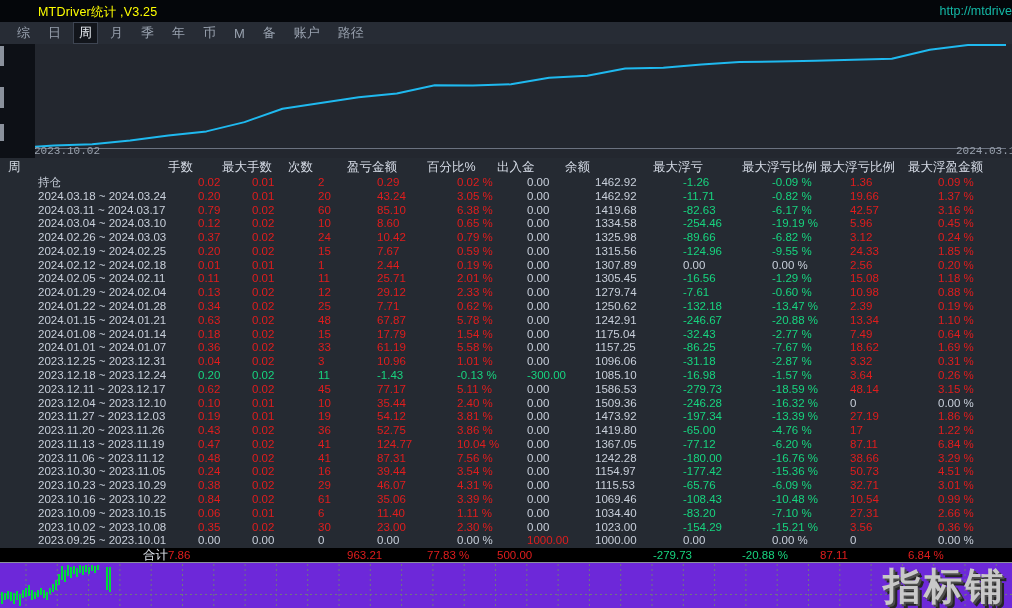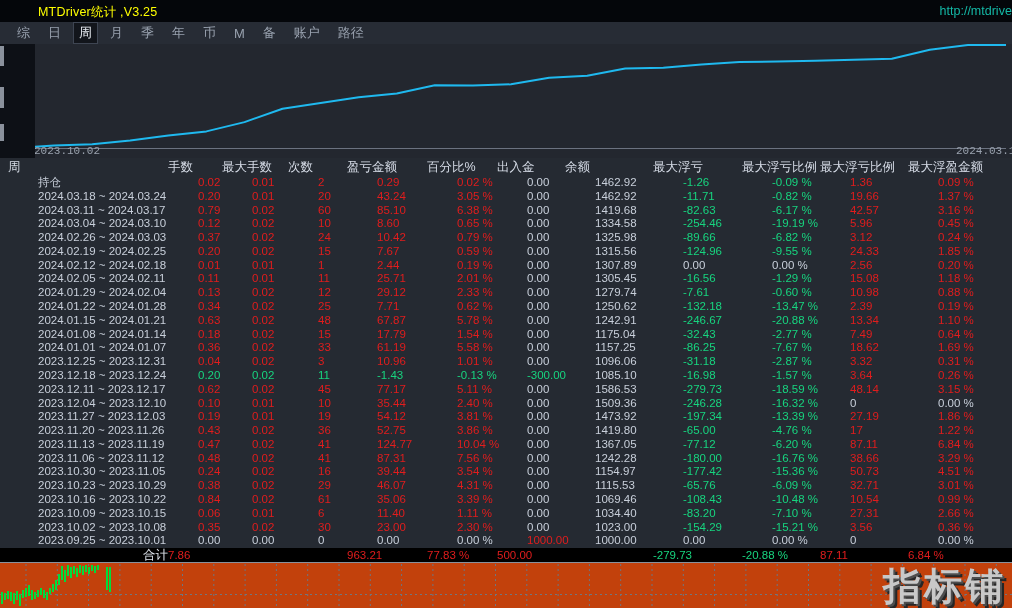--- a/index.html
+++ b/index.html
@@ -33,21 +33,21 @@
   .thead span{color:#d6dce7;font-size:12.5px;white-space:nowrap;}
   .tbody{left:0;top:176px;width:920px;}
   .row{height:13.785px;line-height:13.785px;font-size:11.5px;white-space:nowrap;}
   .row span{overflow:hidden;}
   .c-r{color:#e11d1d;}
   .c-g{color:#17d47f;}
   .c-w{color:#c8cfda;}
   .totalrow{left:0;top:548px;height:14px;line-height:14px;background:#000;font-size:11.5px;}
   .totalrow .lab{color:#dfe4ec;font-size:12.5px;text-align:right;}
   
-  .candle{left:0;top:562px;width:1012px;height:46px;background:#c2410c;border-top:1px solid #8a919c;box-sizing:border-box;}
+  .candle{left:0;top:562px;width:1012px;height:46px;background:#6d28d9;border-top:1px solid #8a919c;box-sizing:border-box;}
   .candle svg{position:absolute;left:0;top:0;}
   .watermark{
     position:absolute;right:6px;top:2px;
     font-size:38px;font-weight:bold;letter-spacing:3px;line-height:42px;
     color:#c8c8c8;text-shadow:2px 2px 0 #4e4e4e,4px 4px 0 #262626;
     font-family:"Liberation Sans","DejaVu Sans",sans-serif;
   }
 </style>
 </head>
 <body>

